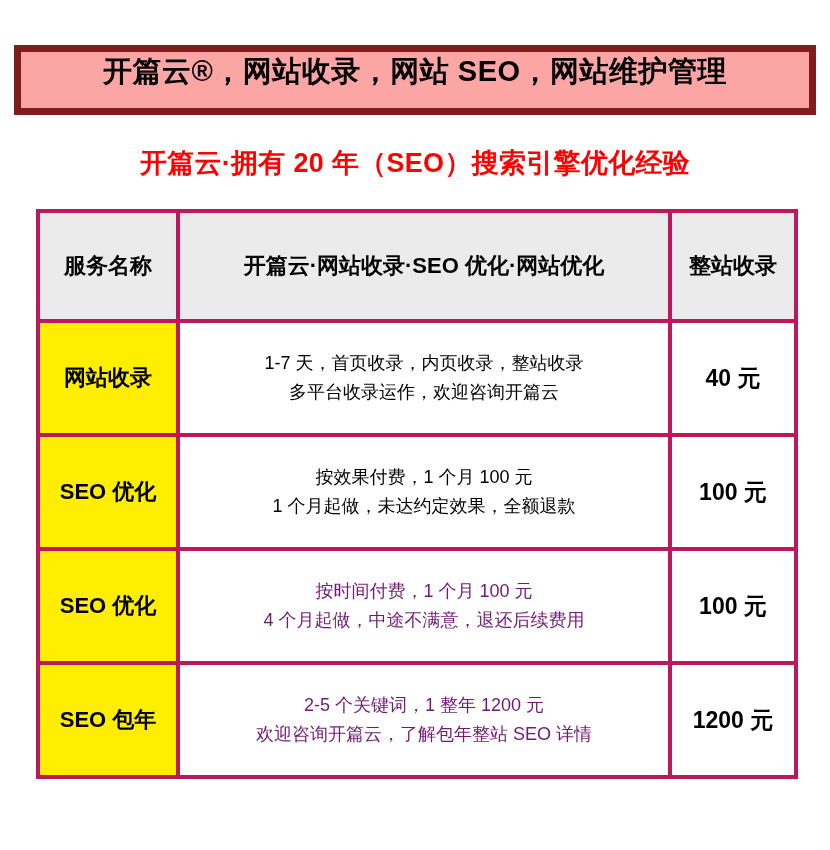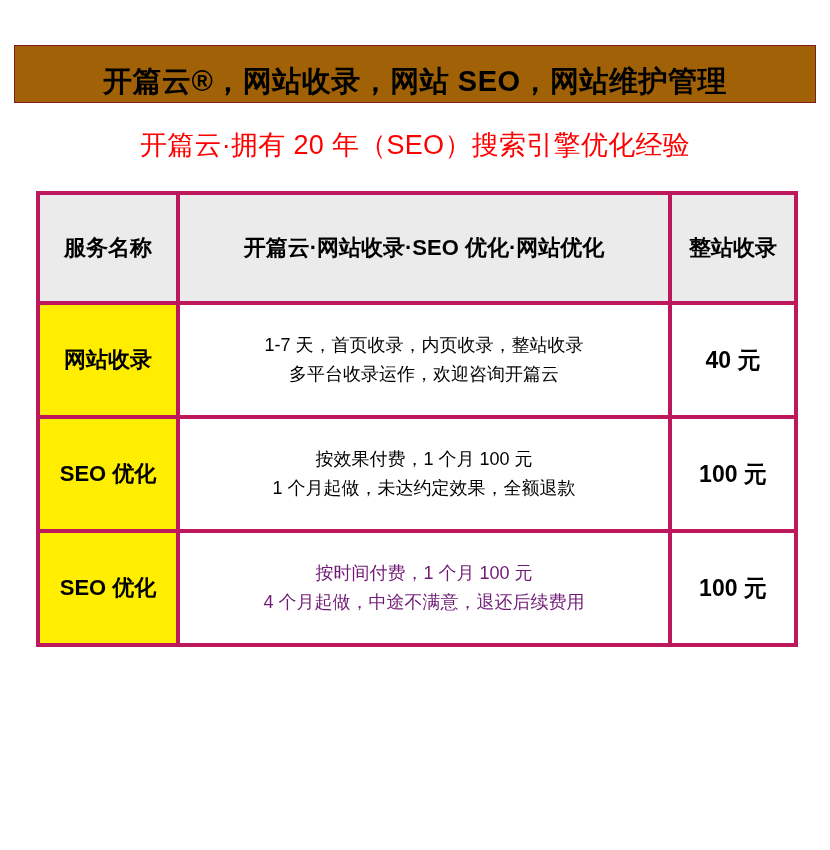--- a/index.html
+++ b/index.html
@@ -18,42 +18,42 @@
     width: 830px;
     height: 850px;
     position: relative;
     box-sizing: border-box;
     padding: 0;
   }
 
   
   .banner {
     margin: 45px 14px 0 14px;
-    background: #a16207;
+    background: #fca5a5;
     height: 56px;
     display: flex;
-    align-items: flex-end;
+    align-items: flex-start;
     justify-content: center;
-    border: 1px solid #7f1d1d;
+    border: 7px solid #7f1d1d;
   }
   .banner-text {
     font-size: 29px;
     font-weight: bold;
     letter-spacing: 0.5px;
     color: #000000;
     white-space: nowrap;
   }
 
   
   .subtitle {
-    margin-top: 24px;
+    margin-top: 30px;
     text-align: center;
     color: #ff0000;
     font-size: 27px;
-    font-weight: normal;
+    font-weight: bold;
     letter-spacing: 0.3px;
   }
 
   
   .table-wrap {
     margin: 28px 36px 0 36px;
   }
   table.pricing {
     border-collapse: collapse;
     width: 758px;
@@ -153,18 +153,26 @@
 
         <tr>
           <td class="name-cell">SEO 优化</td>
           <td class="desc-cell red">
             <span class="line">按时间付费，1 个月 100 元</span>
             <span class="line">4 个月起做，中途不满意，退还后续费用</span>
           </td>
           <td class="fee-cell">100 元</td>
         </tr>
 
+        <tr>
+          <td class="name-cell">SEO 包年</td>
+          <td class="desc-cell red">
+            <span class="line">2-5 个关键词，1 整年 1200 元</span>
+            <span class="line">欢迎咨询开篇云，了解包年整站 SEO 详情</span>
+          </td>
+          <td class="fee-cell">1200 元</td>
+        </tr>
 
       </tbody>
     </table>
   </div>
 
 </div>
 
 </body></html>

